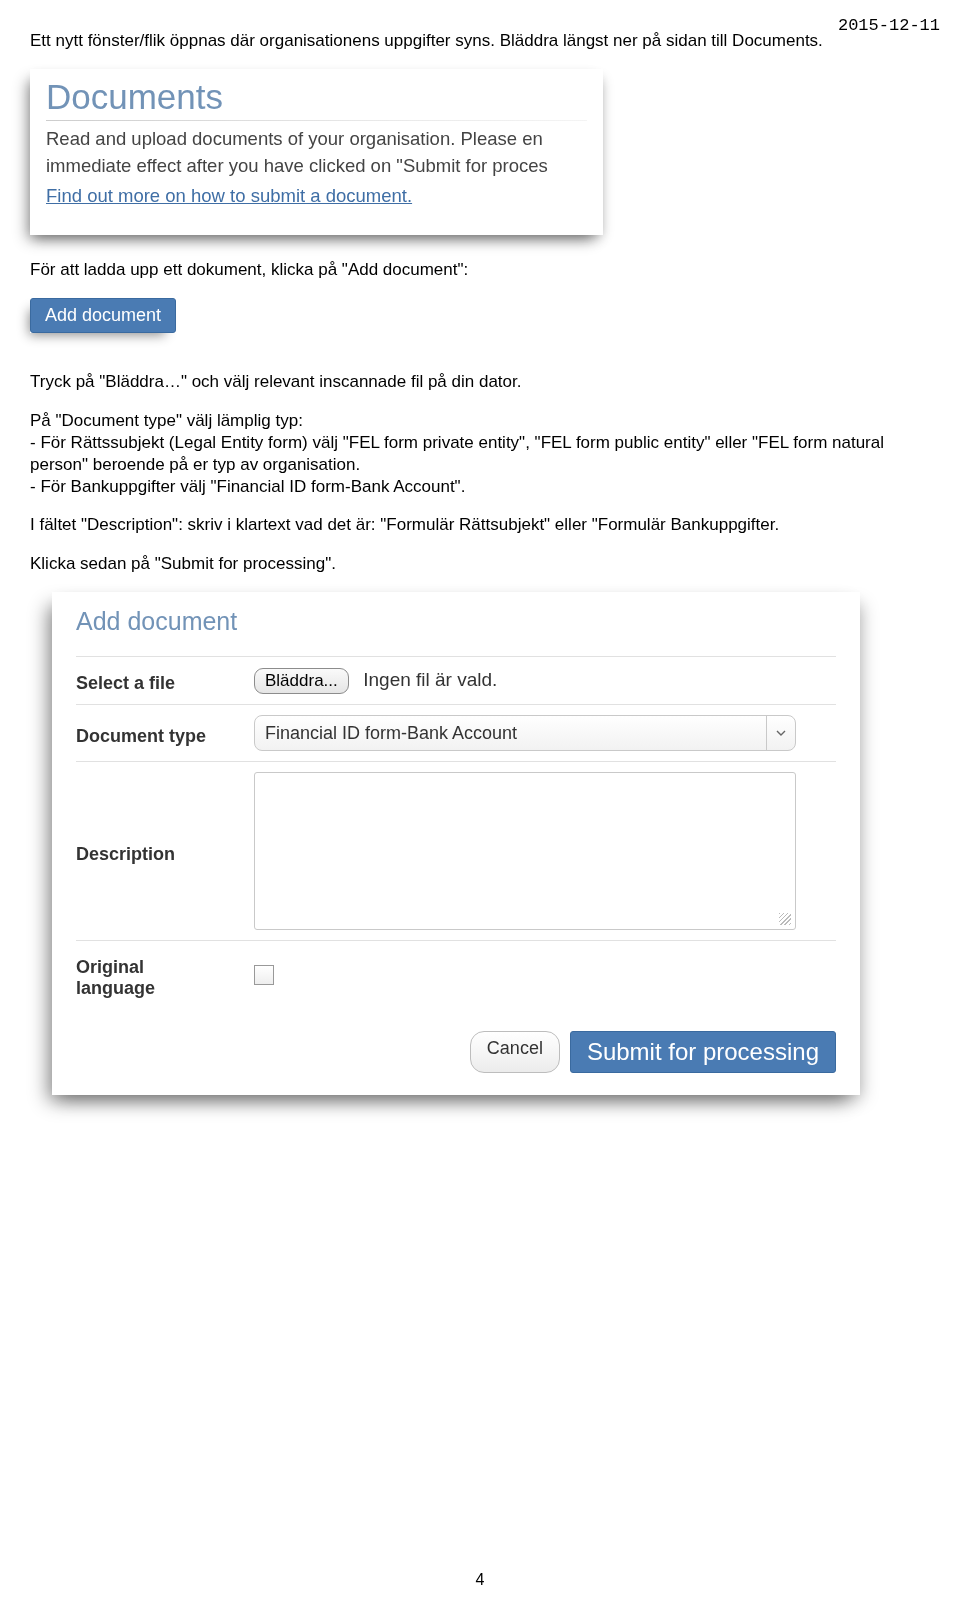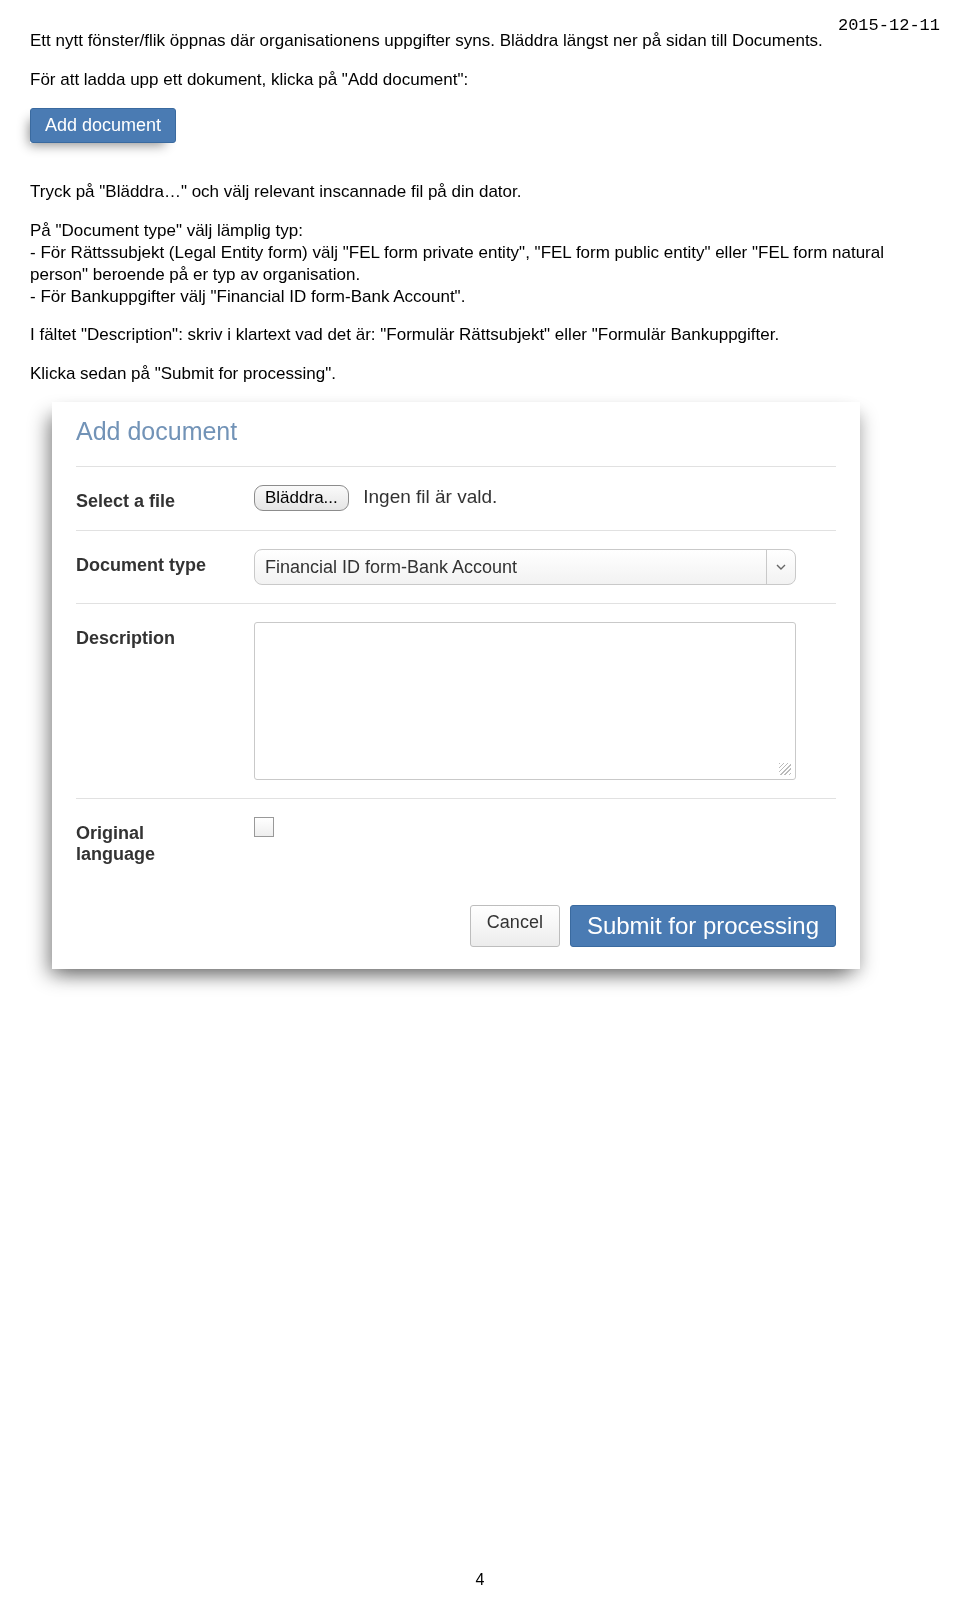--- a/index.html
+++ b/index.html
@@ -16,53 +16,60 @@
   .snippet1 .p{font-size:18.5px;color:#444;line-height:1.35;margin:2px 0}
   .snippet1 .link{color:#3F6EA5;text-decoration:underline;font-size:18.5px}
   .btn-blue{display:inline-block;background:#4A7BB3;color:#fff;font-size:18px;
     padding:6px 14px;border:1px solid #3a6a9f;border-radius:3px;
     font-family:Verdana,Geneva,sans-serif}
   .btn-wrap{margin-bottom:38px;box-shadow:-6px 7px 12px -5px rgba(0,0,0,.45);width:-moz-fit-content;width:fit-content}
   .snippet2{width:808px;margin:6px 0 0 22px;background:#fff;
     box-shadow:-8px 10px 18px -4px rgba(0,0,0,.45), 6px 8px 16px -4px rgba(0,0,0,.25);
     padding:15px 24px 22px 24px;box-sizing:border-box;font-family:Verdana,Geneva,sans-serif}
   .snippet2 .h2{color:#7293B7;font-size:25px;font-weight:normal;margin:0 0 20px 0}
-  .snippet2 .row{display:flex;align-items:flex-start;border-top:1px solid #e1e1e1;padding:18px 0}
+  .snippet2 .row{display:flex;align-items:center;border-top:1px solid #e1e1e1;padding:10px 0}
   .snippet2 .row.first{border-top:1px solid #e1e1e1}
   .snippet2 .label{width:178px;font-weight:bold;font-size:18px;color:#333;padding-top:6px}
   .snippet2 .ctl{flex:1}
   .filebtn{display:inline-block;border:1px solid #8c8c8c;border-radius:9px;
     background:linear-gradient(#fafafa,#e5e5e5);padding:2px 10px;font-size:17px}
   .filemsg{margin-left:10px;font-size:19px;color:#333}
   .select{display:flex;align-items:center;justify-content:space-between;
     width:542px;height:36px;box-sizing:border-box;border:1px solid #c9c9c9;border-radius:8px;
     background:linear-gradient(#fff,#f2f2f2);padding:0 0 0 10px;font-size:18px;color:#333}
   .select .chev{width:28px;height:34px;border-left:1px solid #c9c9c9;
     display:flex;align-items:center;justify-content:center}
   .select .chev svg{width:10px;height:10px}
   .textarea{width:542px;height:158px;box-sizing:border-box;border:1px solid #c9c9c9;border-radius:3px;
     background:#fff;position:relative}
   .textarea .grip{position:absolute;right:4px;bottom:4px;width:12px;height:12px;
     background:repeating-linear-gradient(135deg,#bbb 0 1px,transparent 1px 3px)}
   .checkbox{width:18px;height:18px;border:1px solid #999;background:linear-gradient(#fff,#eee)}
   .actions{display:flex;justify-content:flex-end;gap:10px;margin-top:22px}
   .btn-cancel{display:inline-block;background:linear-gradient(#fff,#ececec);border:1px solid #bdbdbd;
-    border-radius:3px;padding:6px 16px;font-size:18px;color:#333}
+    border-radius:14px;padding:6px 16px;font-size:18px;color:#333}
   .btn-submit{display:inline-block;background:#4A7BB3;color:#fff;border:1px solid #3a6a9f;
     border-radius:3px;padding:6px 16px;font-size:24px}
   .page-num{position:absolute;bottom:14px;left:0;right:0;text-align:center;font-size:16px}
 </style>
 </head>
 <body>
 
 <div class="page">
   <div class="date">2015-12-11</div>
 
   <p class="body-text">Ett nytt fönster/flik öppnas där organisationens uppgifter syns. Bläddra längst ner på sidan till Documents.</p>
 
+  <div class="snippet1">
+    <div class="h">Documents</div>
+    <div class="hr"></div>
+    <div class="p">Read and upload documents of your organisation. Please en</div>
+    <div class="p">immediate effect after you have clicked on "Submit for proces</div>
+    <div class="link" style="margin-top:6px">Find out more on how to submit a document.</div>
+  </div>
 
   <p class="body-text">För att ladda upp ett dokument, klicka på "Add document":</p>
 
   <div class="btn-wrap">
     <div class="btn-blue">Add document</div>
   </div>
 
   <p class="body-text">Tryck på "Bläddra…" och välj relevant inscannade fil på din dator.</p>
 
   <p class="body-text narrow" style="margin-bottom:0">På "Document type" välj lämplig typ:</p>

